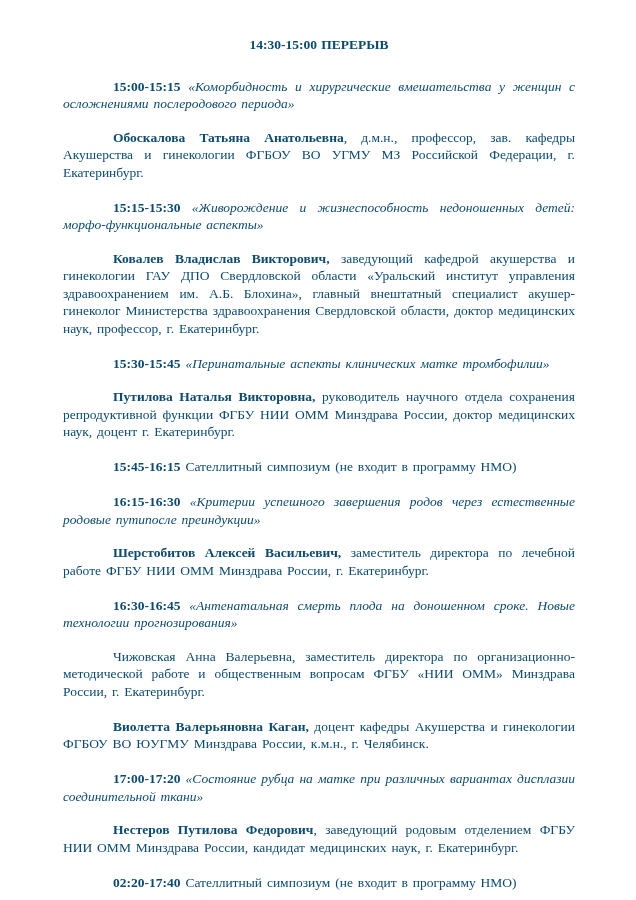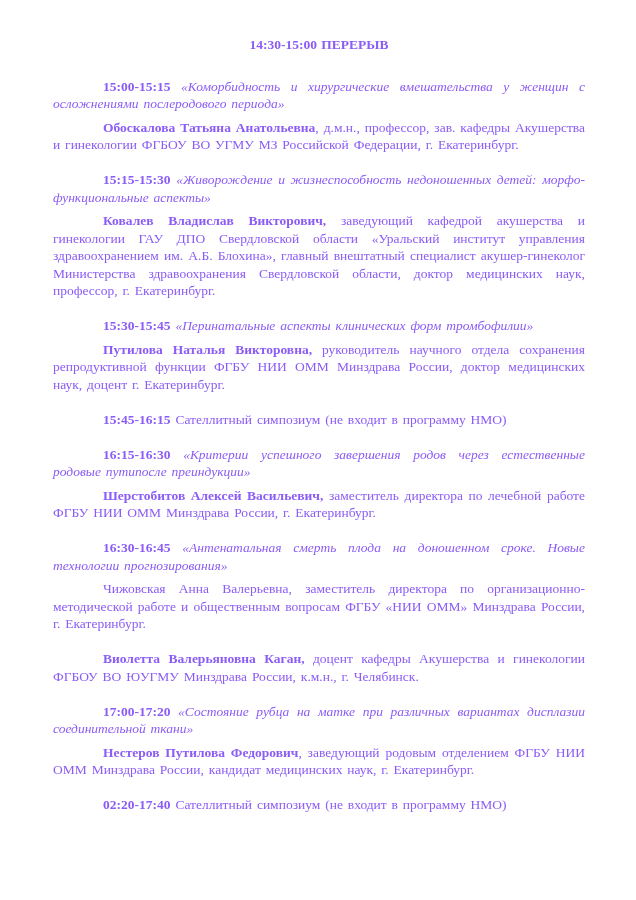--- a/index.html
+++ b/index.html
@@ -10,35 +10,35 @@
   .page {
     box-sizing: border-box;
     width: 636px;
     height: 900px;
     margin: 0;
     padding: 36px 45px 16px 47px;
     background: #ffffff;
     font-family: "Liberation Serif", "DejaVu Serif", serif;
     font-size: 13.5px;
     line-height: 17.5px;
-    color: #8b5cf6;
+    color: #0c4a6e;
     overflow: hidden;
   }
   .break-header {
     margin: 0 0 24px 0;
     font-weight: bold;
     text-align: center;
     text-indent: 0;
     word-spacing: 1px;
   }
   .session {
     margin: 0 0 17.5px 0;
   }
   .para {
-    margin: 6px;
+    margin: 16px;
     text-align: justify;
     text-indent: 50px;
     word-spacing: 1.5px;
   }
   .time {
     font-weight: bold;
   }
   .title {
     font-style: italic;
   }
@@ -67,21 +67,21 @@
     <p class="para"><b class="time">15:00-15:15</b> <i class="title">«Коморбидность и хирургические вмешательства у женщин с осложнениями послеродового периода»</i></p>
     <p class="para"><b class="speaker">Обоскалова Татьяна Анатольевна</b><span class="details">, д.м.н., профессор, зав. кафедры Акушерства и гинекологии ФГБОУ ВО УГМУ МЗ Российской Федерации, г. Екатеринбург.</span></p>
   </section>
 
   <section class="session">
     <p class="para"><b class="time">15:15-15:30</b> <i class="title">«Живорождение и жизнеспособность недоношенных детей: морфо-функциональные аспекты»</i></p>
     <p class="para"><b class="speaker">Ковалев Владислав Викторович,</b><span class="details"> заведующий кафедрой акушерства и гинекологии ГАУ ДПО Свердловской области «Уральский институт управления здравоохранением им. А.Б. Блохина», главный внештатный специалист акушер-гинеколог Министерства здравоохранения Свердловской области, доктор медицинских наук, профессор, г. Екатеринбург.</span></p>
   </section>
 
   <section class="session">
-    <p class="para"><b class="time">15:30-15:45</b> <i class="title">«Перинатальные аспекты клинических форм тромбофилии»</i></p>
+    <p class="para"><b class="time">15:30-15:45</b> <i class="title">«Перинатальные аспекты клинических матке тромбофилии»</i></p>
     <p class="para"><b class="speaker">Путилова Наталья Викторовна,</b><span class="details"> руководитель научного отдела сохранения репродуктивной функции ФГБУ НИИ ОММ Минздрава России, доктор медицинских наук, доцент г. Екатеринбург.</span></p>
   </section>
 
   <section class="session">
     <p class="para"><b class="time">15:45-16:15</b> <span>Сателлитный симпозиум (не входит в программу НМО)</span></p>
   </section>
 
   <section class="session">
     <p class="para"><b class="time">16:15-16:30</b> <i class="title">«Критерии успешного завершения родов через естественные родовые путипосле преиндукции»</i></p>
     <p class="para"><b class="speaker">Шерстобитов Алексей Васильевич,</b><span class="details"> заместитель директора по лечебной работе ФГБУ НИИ ОММ Минздрава России, г. Екатеринбург.</span></p>

